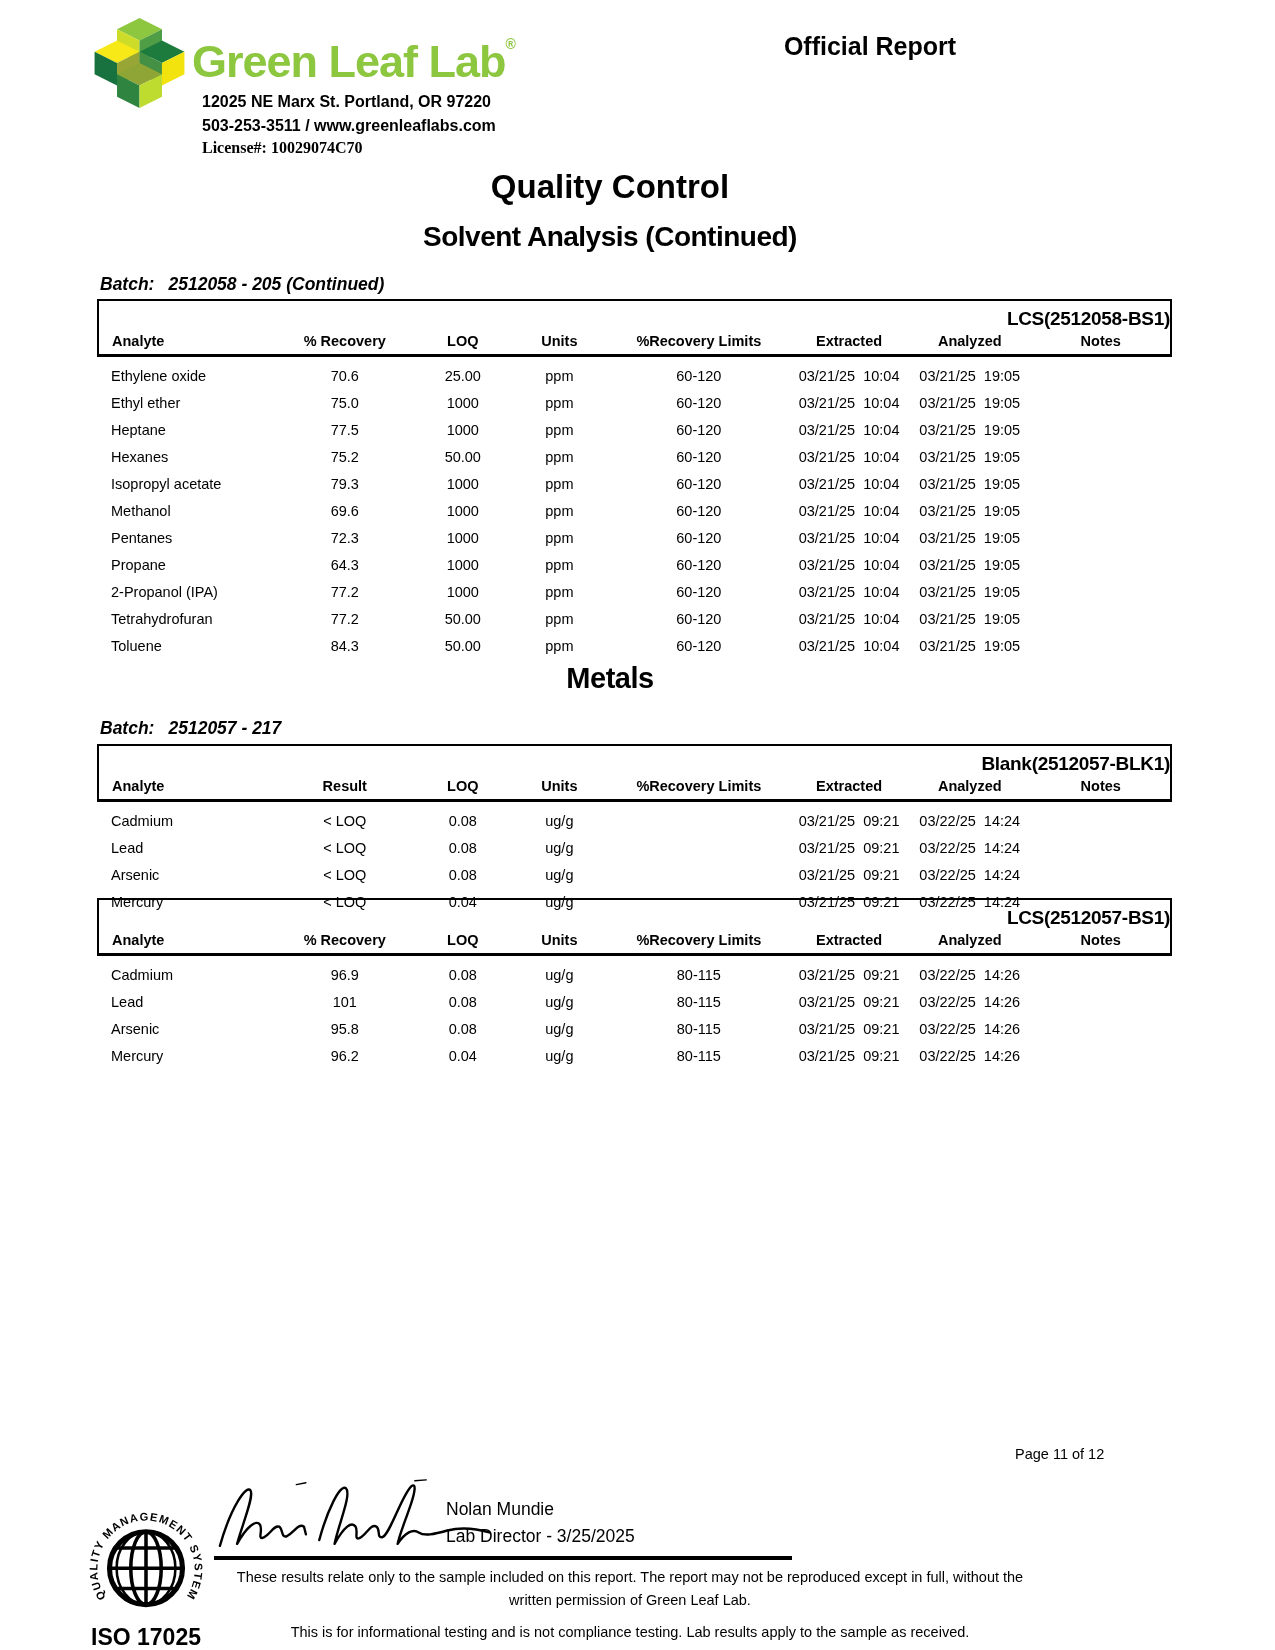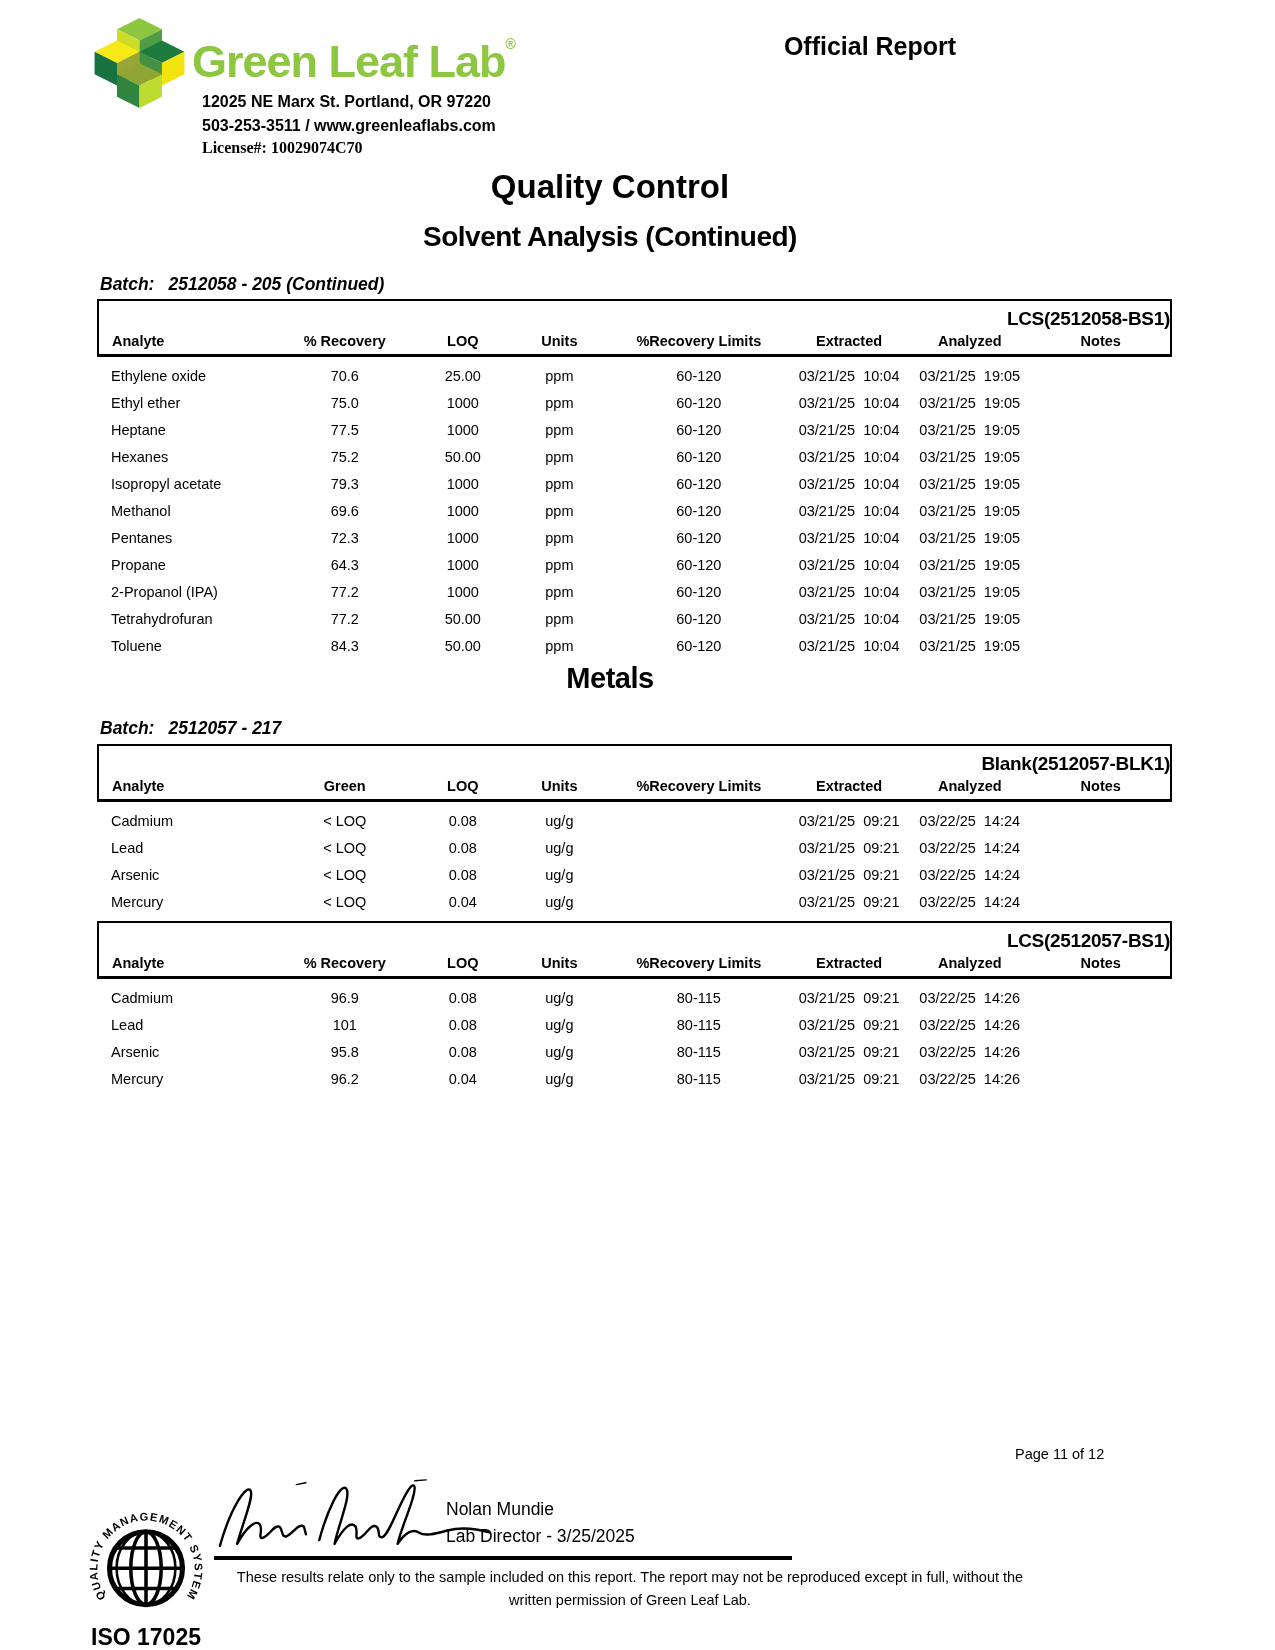--- a/index.html
+++ b/index.html
@@ -23,21 +23,21 @@
   .qc-title{top:168px;font-size:33px;}
   .qc-subtitle{top:221px;font-size:28px;letter-spacing:-0.5px;}
   .metals-title{top:662px;font-size:29px;letter-spacing:-0.5px;}
   
   .batch-line{position:absolute;left:100px;font-size:17.5px;font-weight:bold;font-style:italic;}
   .batch-line .bid{margin-left:14px;}
   .batch1{top:274px;}
   .batch2{top:718px;}
   
   table.qc{position:absolute;left:97px;width:1075px;border-collapse:collapse;table-layout:fixed;}
-  .t1{top:299px;} .t2{top:744px;} .t3{top:921px;}
+  .t1{top:299px;} .t2{top:744px;} .t3{top:898px;}
   table.qc thead{border:2px solid #000;border-bottom:3px solid #000;}
   table.qc th,table.qc td{font-weight:normal;padding:0;white-space:pre;overflow:hidden;}
   table.qc .title-row th{text-align:right;padding:7px 0 2px 13px;font-size:19px;font-weight:bold;
                          letter-spacing:-0.3px;}
   table.qc .cols-row th{font-size:14.5px;font-weight:bold;text-align:center;padding:1px 0 5px 0;}
   table.qc .cols-row th.left{text-align:left;padding-left:13px;margin-left:44px;}
   table.qc tbody td{font-size:14.5px;text-align:center;height:27px;vertical-align:middle;}
   table.qc tbody td.left{text-align:left;padding-left:13px;}
   table.qc tbody tr:first-child td{padding-top:5px;}
   
@@ -245,21 +245,21 @@
         <col style="width:11%">
         <col style="width:11.5%">
         <col style="width:13%">
       </colgroup>
       <thead>
         <tr class="title-row">
           <th colspan="8">Blank(2512057-BLK1)</th>
         </tr>
         <tr class="cols-row">
           <th class="left">Analyte</th>
-          <th class="">Green</th>
+          <th class="">Result</th>
           <th class="">LOQ</th>
           <th class="">Units</th>
           <th class="">%Recovery Limits</th>
           <th class="">Extracted</th>
           <th class="">Analyzed</th>
           <th class="">Notes</th>
         </tr>
       </thead>
       <tbody>
         <tr>
@@ -405,17 +405,18 @@
     </svg>
   </div>
   <div class="sig-underline"></div>
   <div class="signer">
     <div>Nolan Mundie</div>
     <div>Lab Director - 3/25/2025</div>
   </div>
 
   <div class="disclaimers">
     <div>These results relate only to the sample included on this report. The report may not be reproduced except in full, without the written permission of Green Leaf Lab.</div>
+    <div class="disclaimer-b">This is for informational testing and is not compliance testing. Lab results apply to the sample as received.</div>
   </div>
 
   <div class="page-num">Page 11 of 12</div>
 
 </div>
 
 </body></html>

